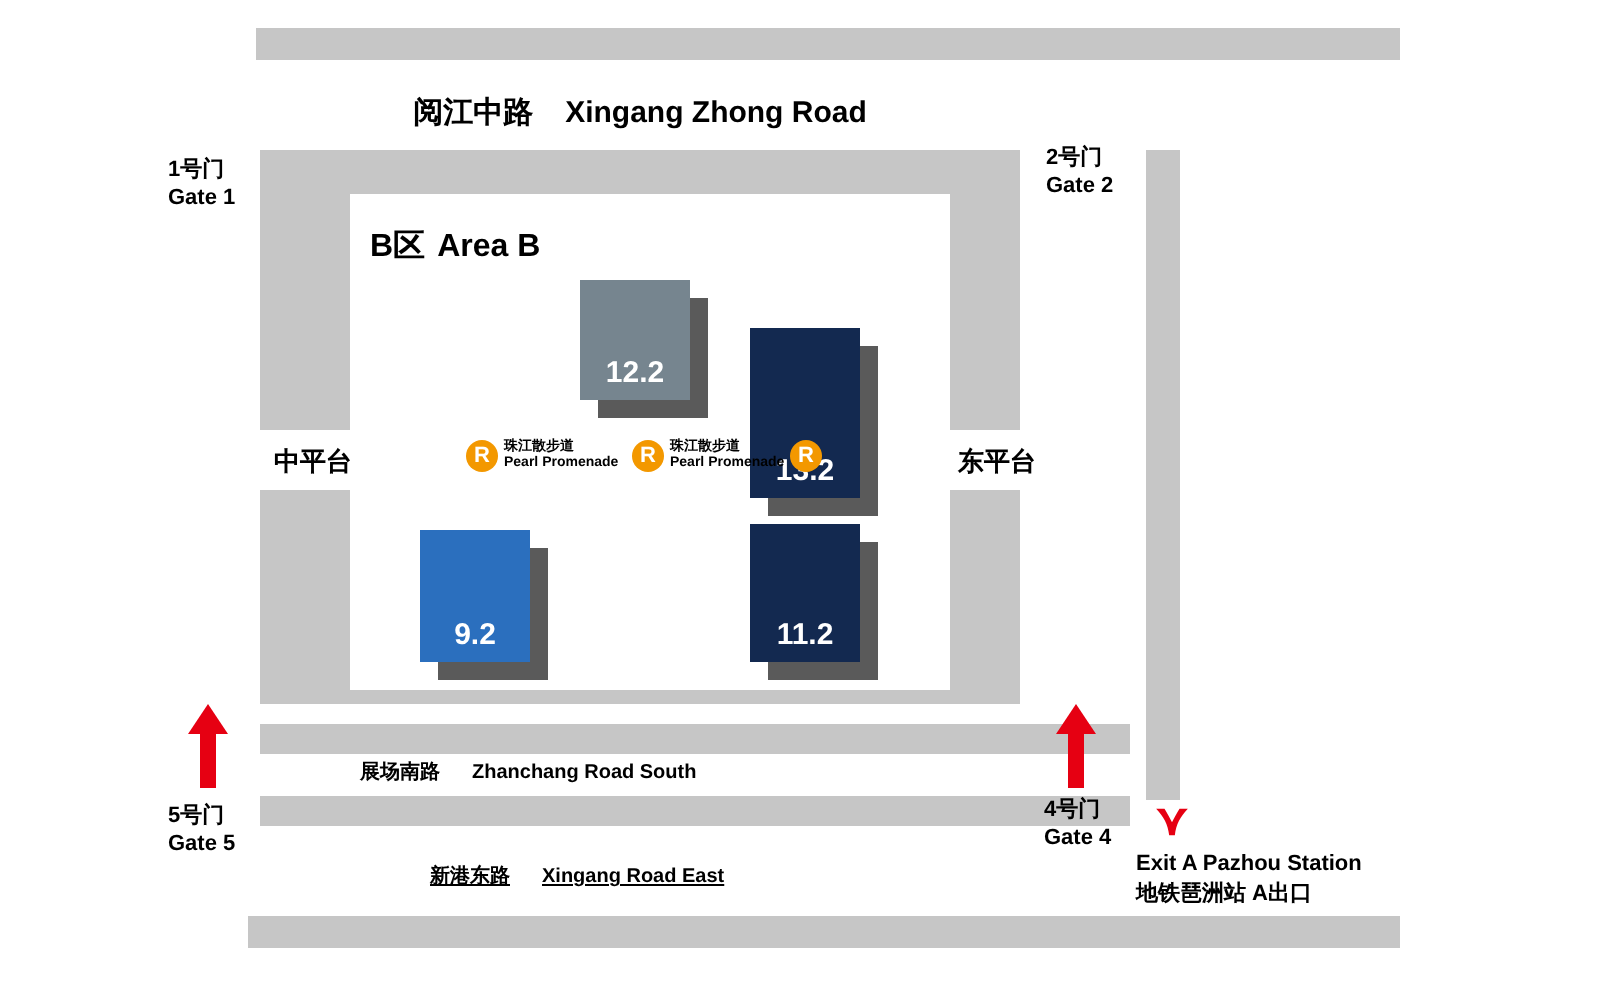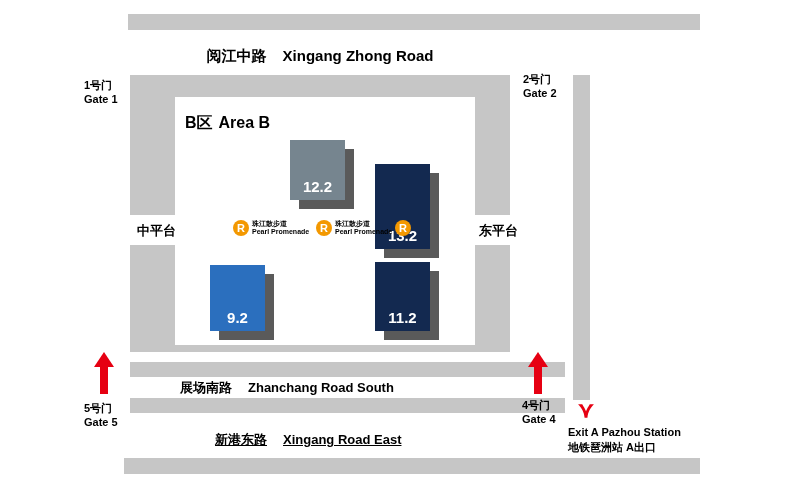--- a/index.html
+++ b/index.html
@@ -2,21 +2,21 @@
 <html><head>
 <meta charset="utf-8">
 <style>
   html,body { margin:0; padding:0; background:#ffffff; }
   body { font-family:"Liberation Sans","DejaVu Sans",sans-serif; color:#000; }
   .map { position:relative; width:800px; height:495px; background:#ffffff; overflow:hidden; }
 
   .bar { position:absolute; background:#c6c6c6; }
   .white-zone { position:absolute; background:#ffffff; }
 
-  .road-label { position:absolute; font-weight:bold; font-size:13px; white-space:nowrap; }
+  .road-label { position:absolute; font-weight:bold; font-size:10px; white-space:nowrap; }
   .road-label.big { font-size:15px; }
   .road-label .en { margin-left:16px; }
 
   .gate-label { position:absolute; font-size:11px; font-weight:bold; line-height:1.3; white-space:nowrap; }
 
   .area-label { position:absolute; font-size:16px; font-weight:bold; white-space:nowrap; }
   .area-label .en { margin-left:6px; }
 
   .platform-label { position:absolute; font-size:13px; font-weight:bold; white-space:nowrap; }
 

